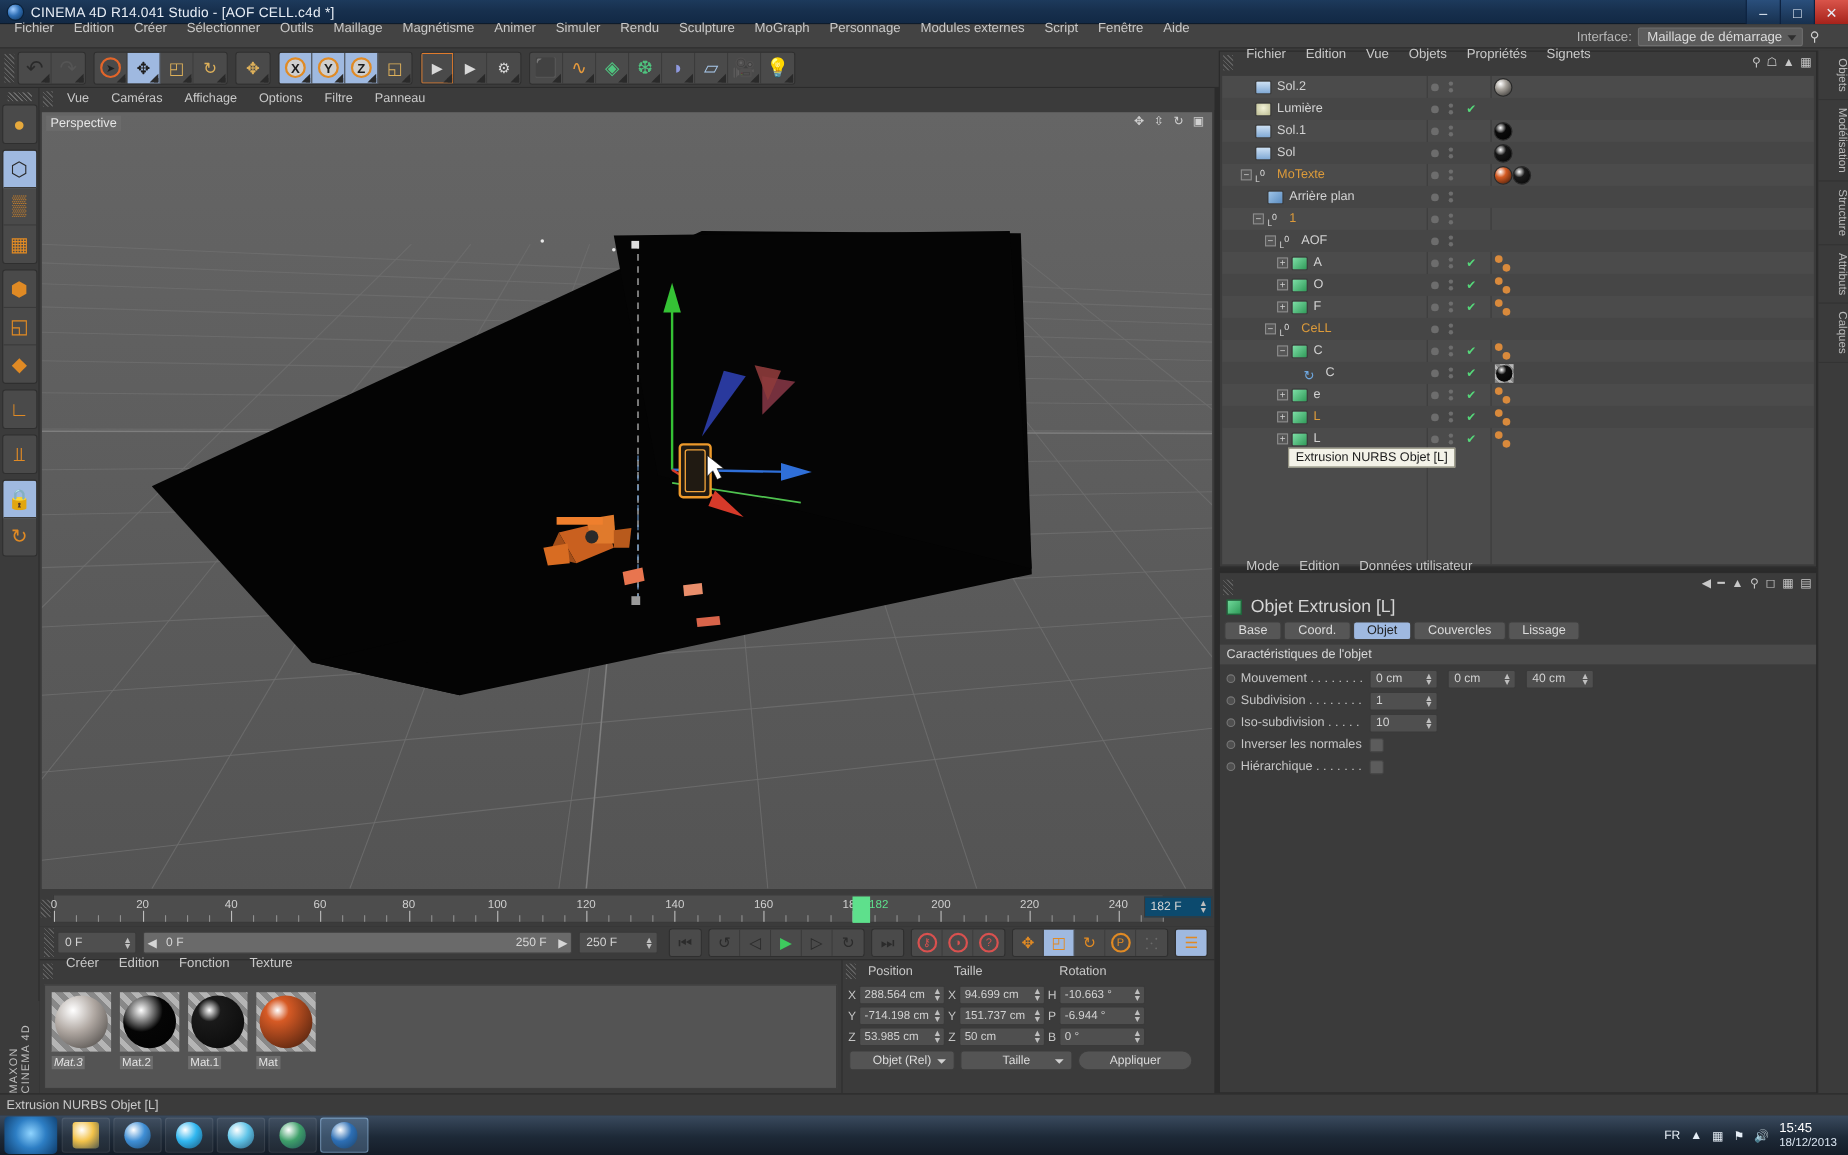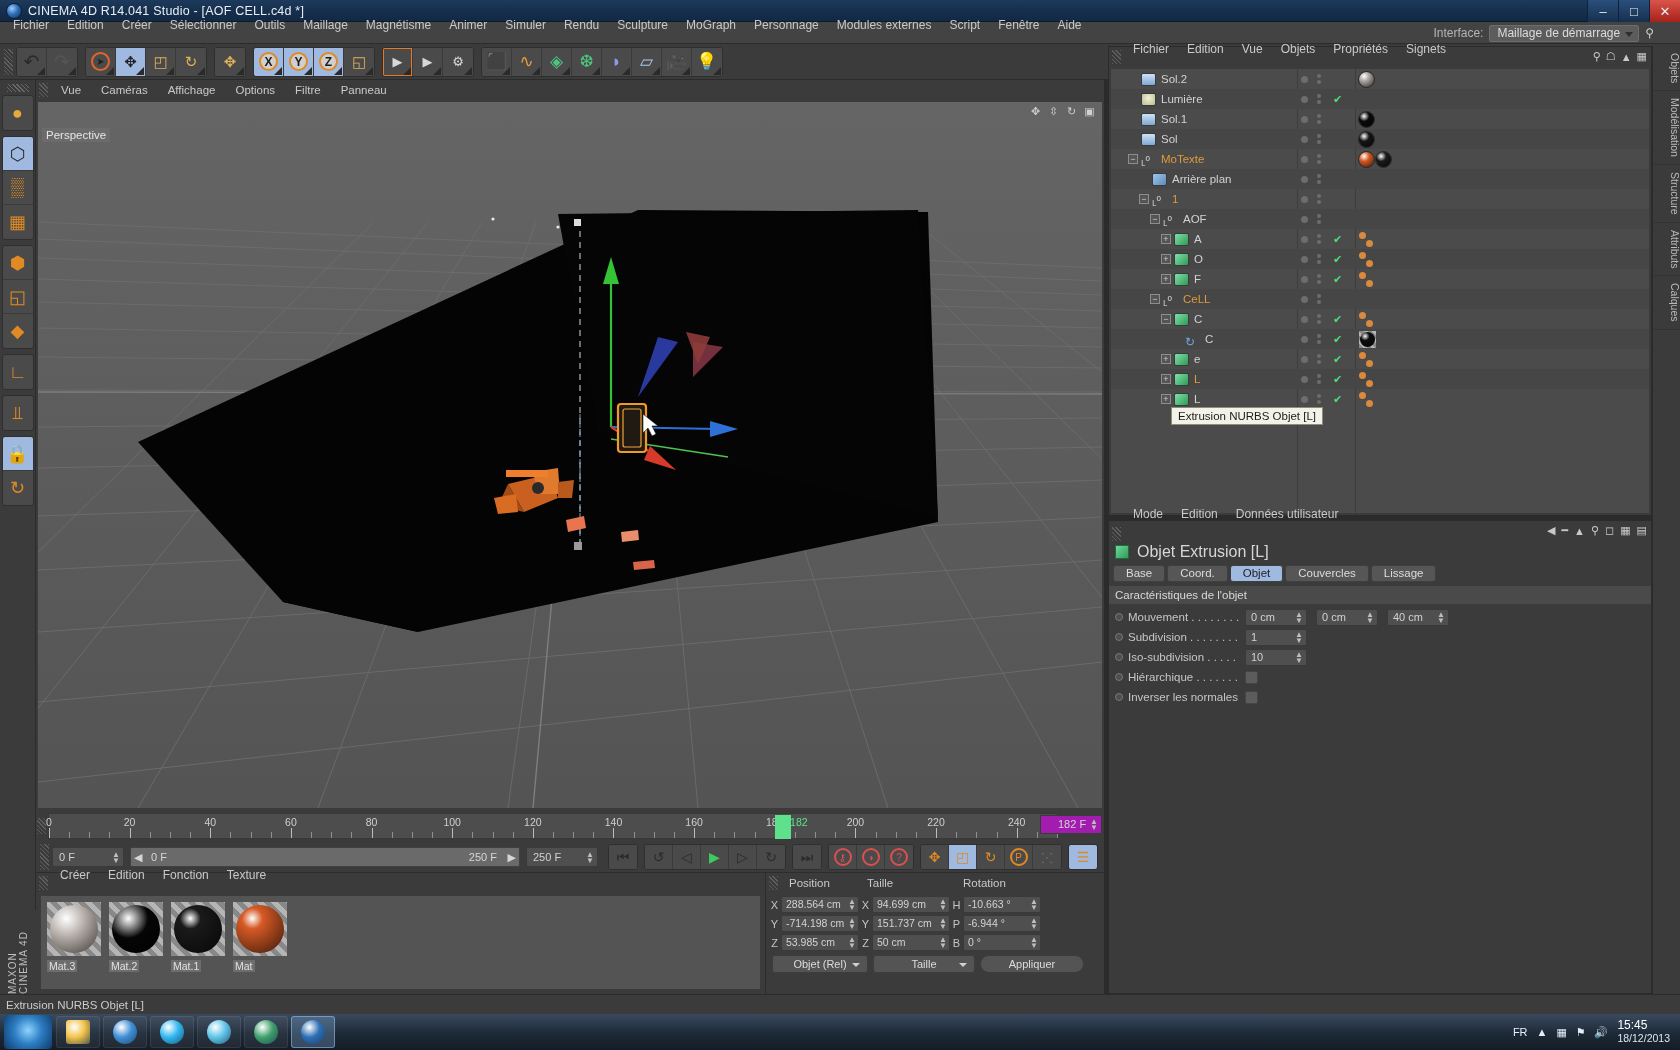--- a/index.html
+++ b/index.html
@@ -58,33 +58,33 @@
   .lbtn:last-child { border-bottom:none; }
   .lbtn.on { background:#9fb9e0; }
 
   
   .viewport-wrap { position:absolute; left:36px; top:80px; width:1068px; height:730px; background:#3b3b3b; }
   .vp-menu { height:20px; display:flex; align-items:center; background:#3b3b3b; padding-left:3px; }
   .vp-menu .menu-item { font-size:11.5px; padding:0 10px; height:20px; line-height:20px; }
   .vp-canvas { position:absolute; left:2px; top:22px; width:1064px; height:706px;
     background:#5c5c5c; overflow:hidden; }
   .vp-label { position:absolute; left:4px; top:3px; color:#e6e6e6; font-size:11.5px;
-    background:#6b6b6b; padding:1px 4px; z-index:6;margin-top:23px; }
+    background:#6b6b6b; padding:1px 4px; z-index:6; }
   .vp-icons { position:absolute; right:6px; top:3px; display:flex; gap:5px; z-index:6; }
   .vp-ico { width:13px; height:13px; color:#d0d0d0; font-size:11px; line-height:13px; text-align:center; }
 
   
   .timeline { position:absolute; left:36px; top:810px; width:1068px; height:32px; background:#3b3b3b; }
   .tl-ruler { position:absolute; left:12px; top:3px; width:1010px; height:26px; background:#4d4d4d;
     border:1px solid #383838; }
   .tl-tick { position:absolute; bottom:0; width:1px; background:#9a9a9a; }
   .tl-lbl { position:absolute; top:2px; color:#cfcfcf; font-size:10.5px; transform:translateX(-50%); }
   .tl-cursor { position:absolute; top:1px; width:16px; height:24px; background:#5ee08c; }
-  .tl-field { position:absolute; right:2px; top:5px; width:62px; height:19px; background:#a21caf;
-    border:1px solid #3a3a3a; color:#d4d4d4; font-size:11px; line-height:17px; padding-left:17px; }
+  .tl-field { position:absolute; right:2px; top:5px; width:62px; height:19px; background:#0c4a6e;
+    border:1px solid #3a3a3a; color:#d4d4d4; font-size:11px; line-height:17px; padding-left:5px; }
   .tl-field .spin { position:absolute; right:3px; top:3px; color:#bdbdbd; font-size:8px; line-height:6px; }
 
   
   .animbar { position:absolute; left:36px; top:842px; width:1068px; height:30px; background:#3b3b3b;
     display:flex; align-items:center; padding-left:4px; }
   .num-field { background:#4f4f4f; border:1px solid #3a3a3a; height:20px; color:#d2d2d2;
     font-size:11px; line-height:18px; padding:0 14px 0 6px; position:relative; border-radius:2px; }
   .num-field .spin { position:absolute; right:3px; top:4px; color:#c0c0c0; font-size:8px; line-height:6px; }
   .range-bar { height:20px; background:#6a6a6a; border:1px solid #414141; border-radius:2px;
     position:relative; display:flex; align-items:center; justify-content:space-between; padding:0 3px; }
@@ -666,21 +666,21 @@
     <div class="grip" style="height:14px;"></div>
     <div id="mm-menus" style="display:flex;">
         <div class="menu-item">Créer</div>
         <div class="menu-item">Edition</div>
         <div class="menu-item">Fonction</div>
         <div class="menu-item">Texture</div>
       </div>
   </div>
   <div class="mm-body">
     <div id="mat-items">
-        <div class="mat" style="left: 6px;"><div class="mat-sw">
+        <div class="mat" style="left: 6px; font-style: italic;"><div class="mat-sw">
             <div class="mat-ball" style="background: radial-gradient(circle at 34% 28%, rgb(255, 255, 255) 0%, rgb(176, 168, 162) 42%, rgb(0, 0, 0) 130%);"></div>
           </div><div class="mat-name">Mat.3</div></div>
         <div class="mat" style="left: 68px;"><div class="mat-sw">
             <div class="mat-ball" style="background: radial-gradient(circle at 34% 28%, rgb(255, 255, 255) 0%, rgb(5, 5, 5) 42%, rgb(0, 0, 0) 130%);"></div>
           </div><div class="mat-name">Mat.2</div></div>
         <div class="mat" style="left: 130px;"><div class="mat-sw">
             <div class="mat-ball" style="background: radial-gradient(circle at 34% 28%, rgb(255, 255, 255) 0%, rgb(26, 26, 26) 22%, rgb(0, 0, 0) 130%);"></div>
           </div><div class="mat-name">Mat.1</div></div>
         <div class="mat" style="left: 192px;"><div class="mat-sw">
             <div class="mat-ball" style="background: radial-gradient(circle at 34% 28%, rgb(255, 255, 255) 0%, rgb(214, 90, 37) 22%, rgb(0, 0, 0) 130%);"></div>
@@ -1111,26 +1111,26 @@
         <div class="am-lbl" style="width: 112px;">Subdivision . . . . . . . .</div>
         <div class="am-in" style="width: 62px; margin-right: 4px;"><span>1</span><span class="spin">▲<br>▼</span></div>
       </div>
       <div class="am-row">
         <div class="am-bullet"></div>
         <div class="am-lbl" style="width: 112px;">Iso-subdivision . . . . .</div>
         <div class="am-in" style="width: 62px; margin-right: 4px;"><span>10</span><span class="spin">▲<br>▼</span></div>
       </div>
       <div class="am-row">
         <div class="am-bullet"></div>
-        <div class="am-lbl" style="width: 112px;">Hiérarchique . . . . . . .</div>
+        <div class="am-lbl" style="width: 112px;">Inverser les normales</div>
         <div class="am-chk"></div>
       </div>
       <div class="am-row">
         <div class="am-bullet"></div>
-        <div class="am-lbl" style="width: 112px;">Inverser les normales</div>
+        <div class="am-lbl" style="width: 112px;">Hiérarchique . . . . . . .</div>
         <div class="am-chk"></div>
       </div>
     </div>
 </div>
 
 <div class="rtabs">
   <div id="rtab-items">
       <div class="rtab">Objets</div>
       <div class="rtab">Modélisation</div>
       <div class="rtab">Structure</div>

